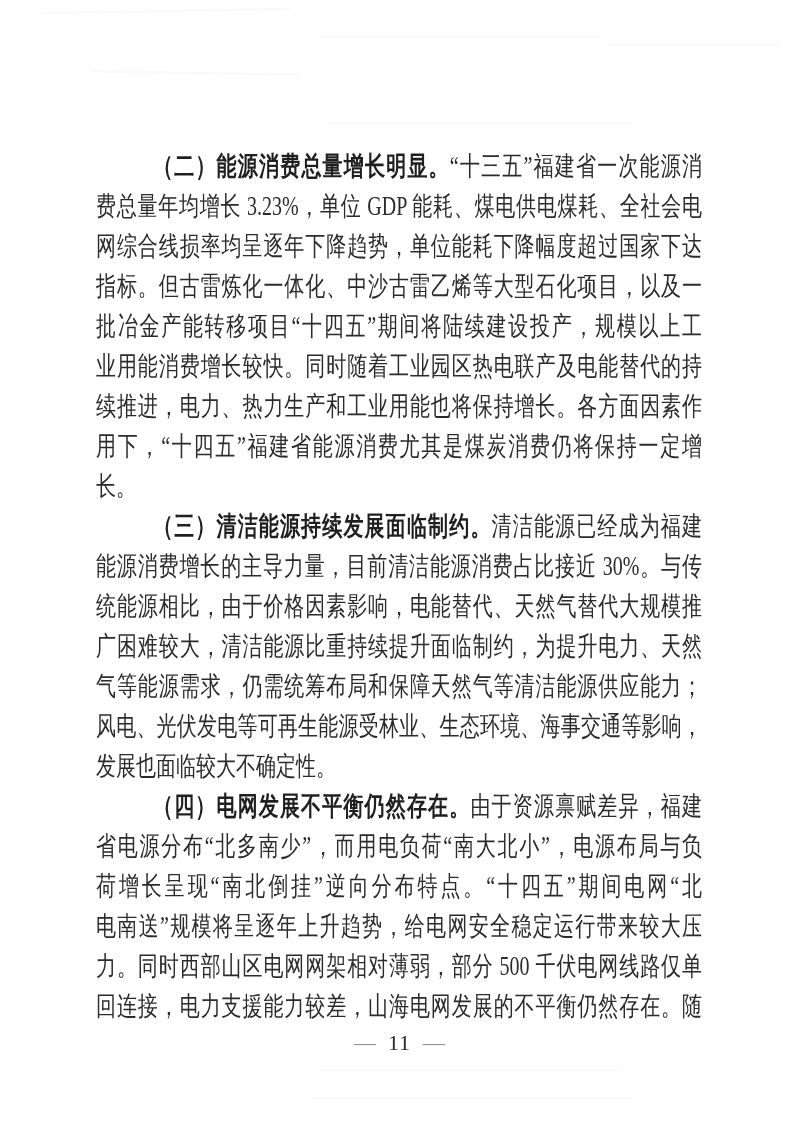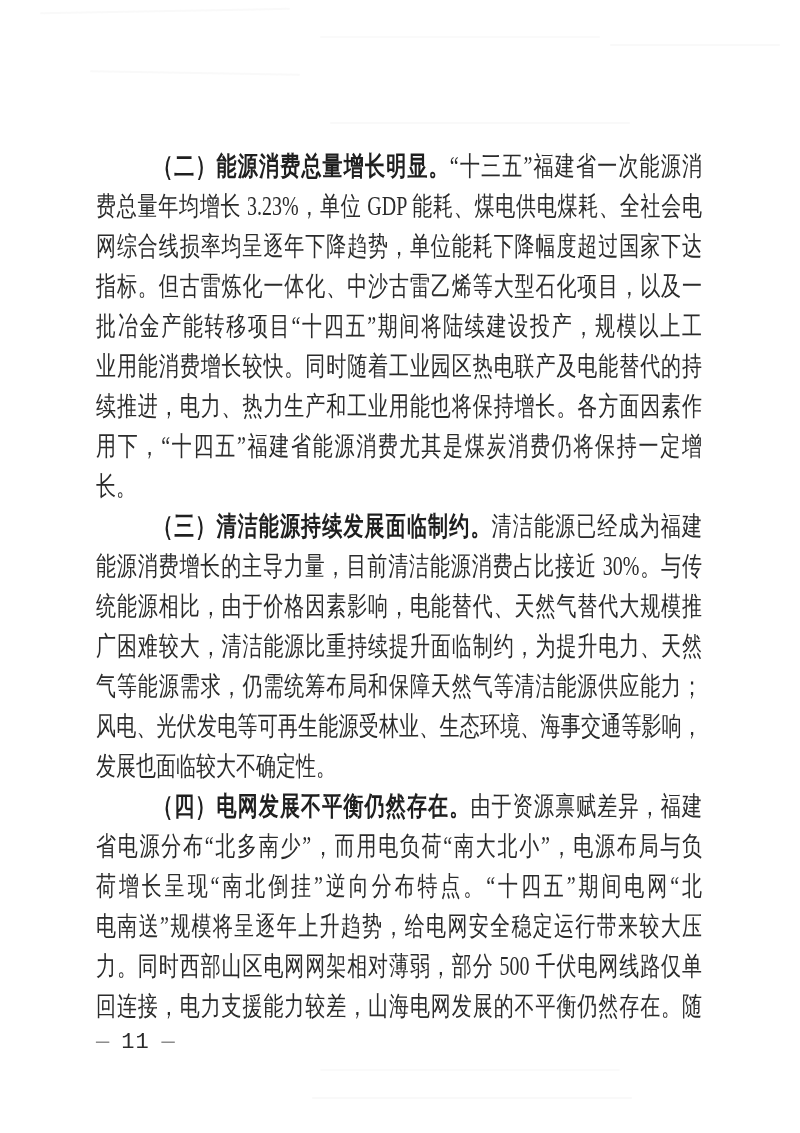--- a/index.html
+++ b/index.html
@@ -26,22 +26,22 @@
     text-align:justify;
     text-align-last:justify;
   }
   .line.first{text-indent:57px;}
   .line.last{text-align-last:left;}
   .heading{font-weight:700;color:#1f1f1f;}
   
   .footer{
     position:absolute;
     left:96px;top:1030px;width:607px;
-    text-align:left;
-    font-family:Liberation Mono, monospace;
+    text-align:center;
+    font-family:Liberation Serif, serif;
     font-size:22px;
     color:#2f2f2f;
     white-space:nowrap;
   }
   .footer .dash{color:#8d8d8d;}
   .footer .num{margin:0 12px;color:#2a2a2a;letter-spacing:1px;}
   
   .artifact{
     position:absolute;
     background:#6b6b6b;

